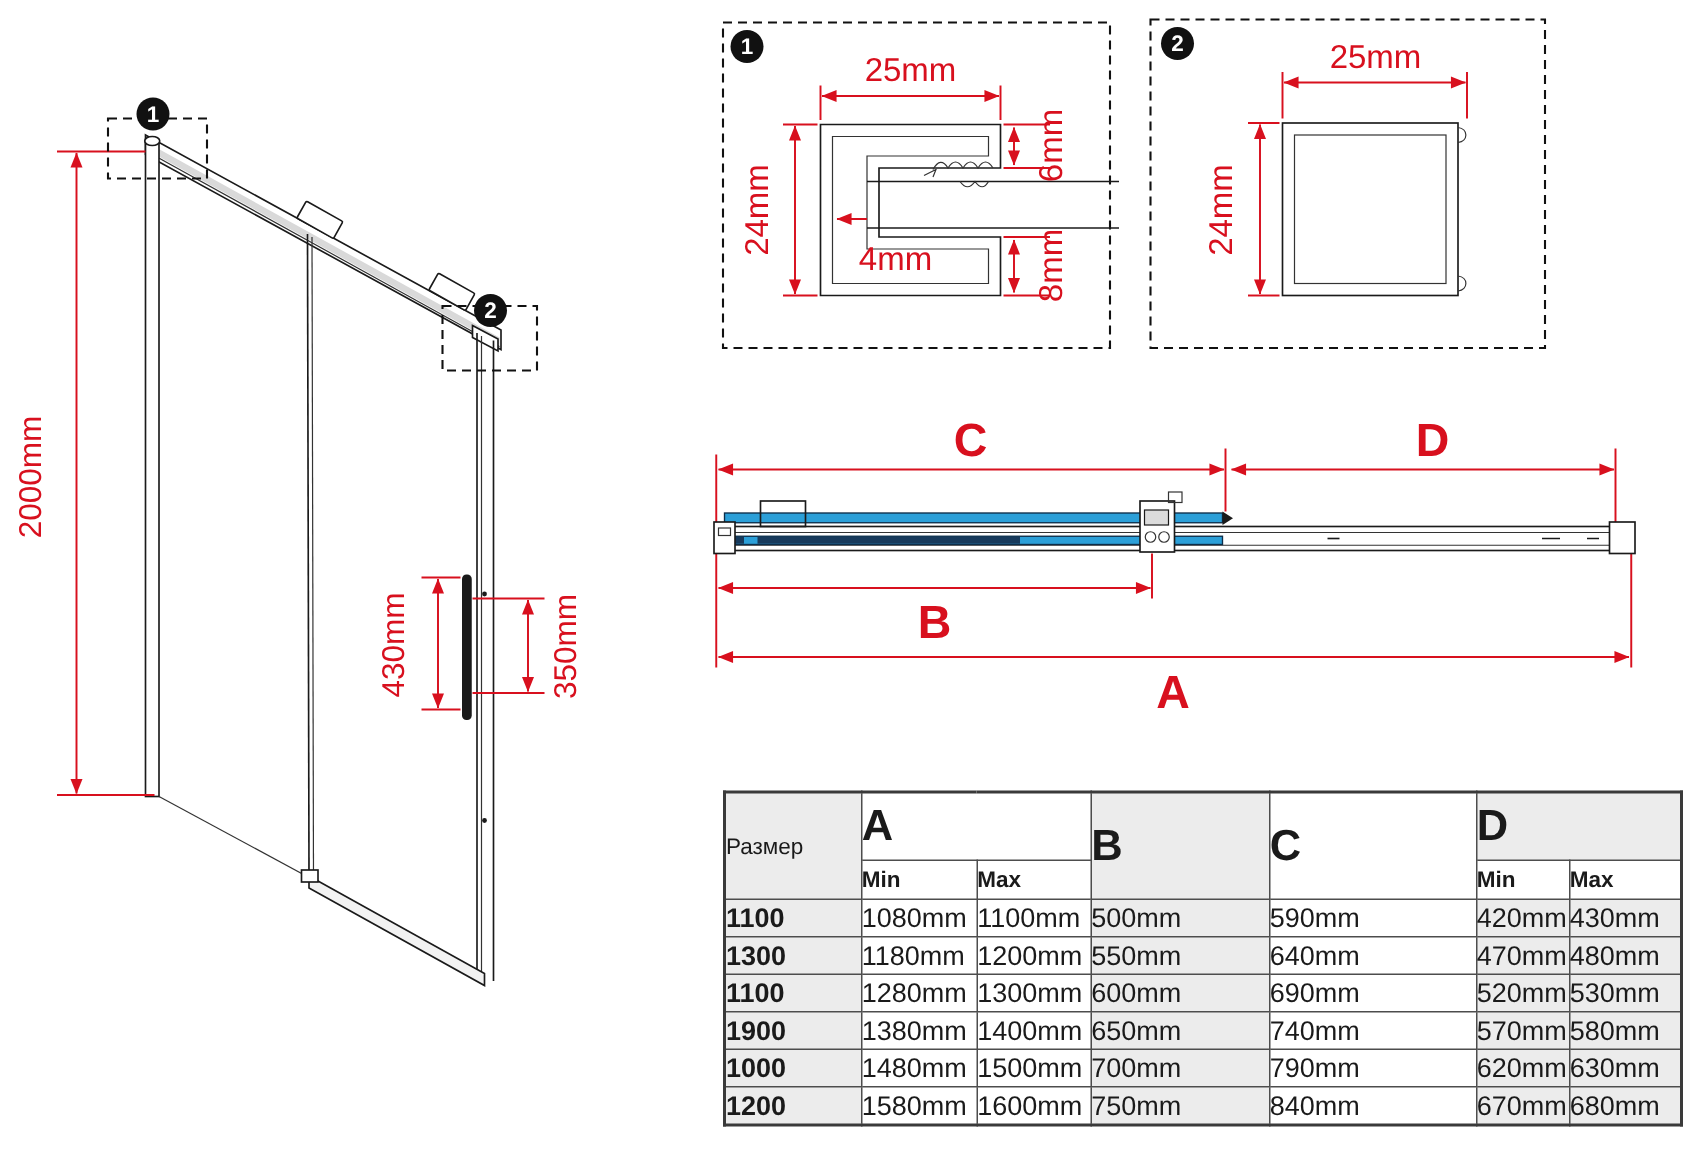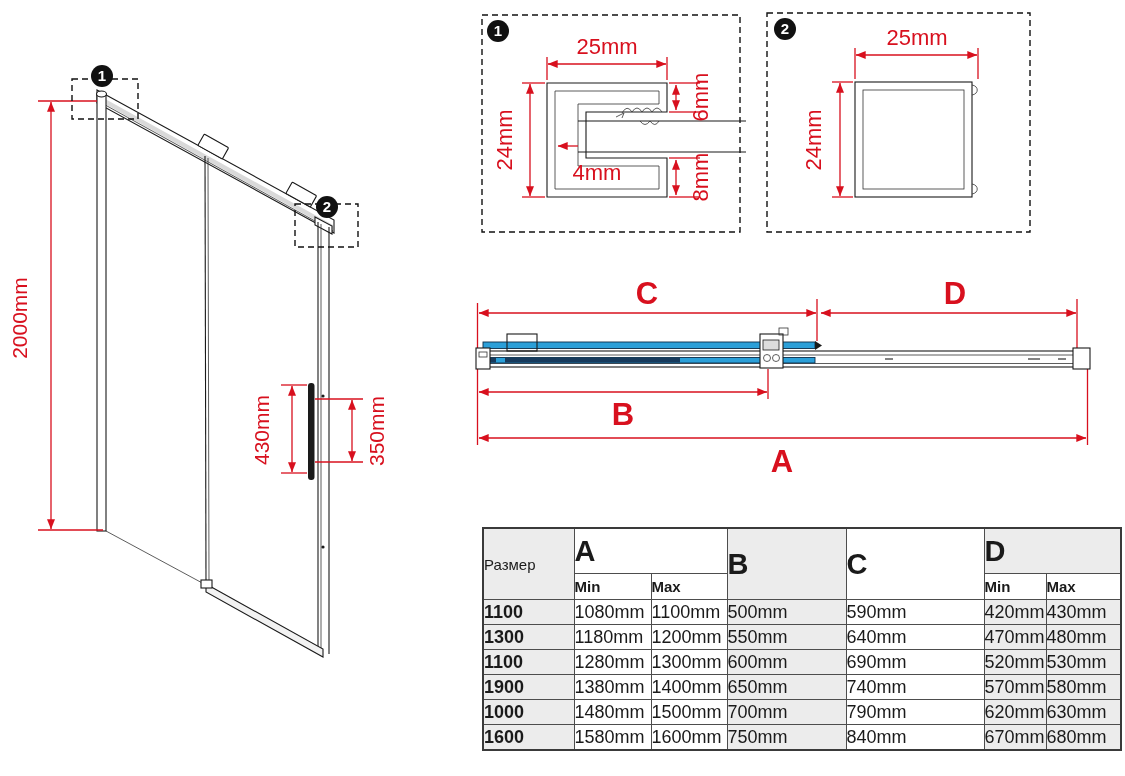--- a/index.html
+++ b/index.html
@@ -310,21 +310,21 @@
     <tr>
       <td class="size">1000</td>
       <td>1480mm</td>
       <td>1500mm</td>
       <td class="grey">700mm</td>
       <td>790mm</td>
       <td class="grey">620mm</td>
       <td class="grey">630mm</td>
     </tr>
     <tr>
-      <td class="size">1600</td>
+      <td class="size">1200</td>
       <td>1580mm</td>
       <td>1600mm</td>
       <td class="grey">750mm</td>
       <td>840mm</td>
       <td class="grey">670mm</td>
       <td class="grey">680mm</td>
     </tr>
   </tbody>
 </table>
 

